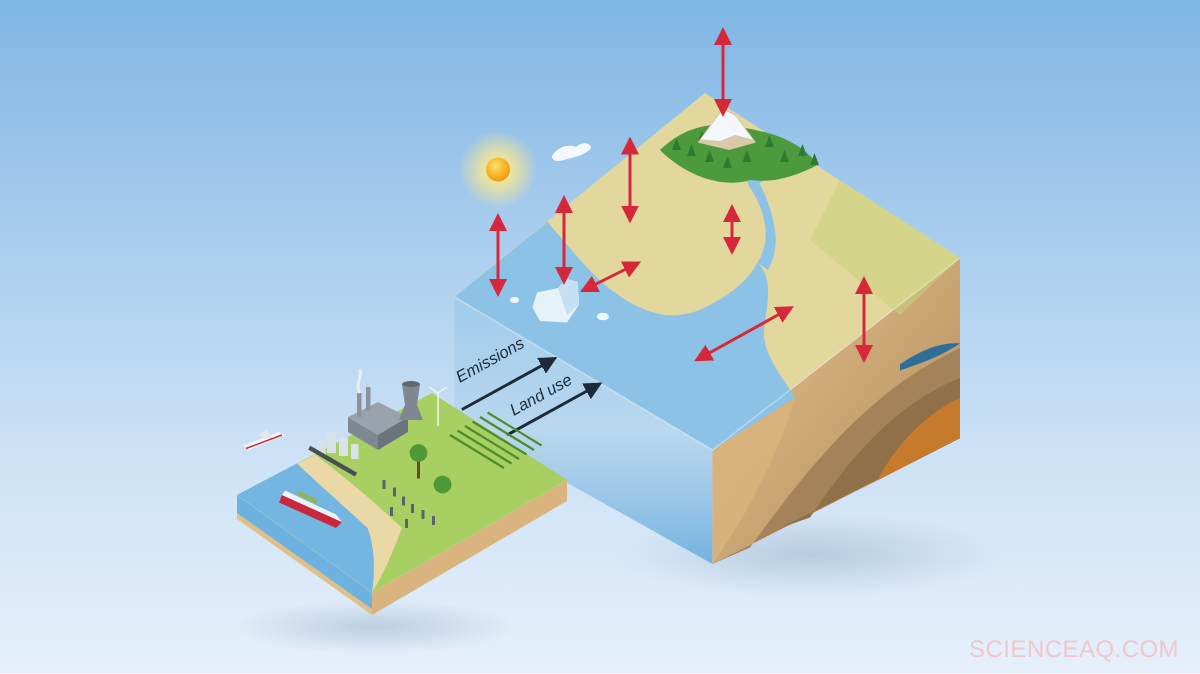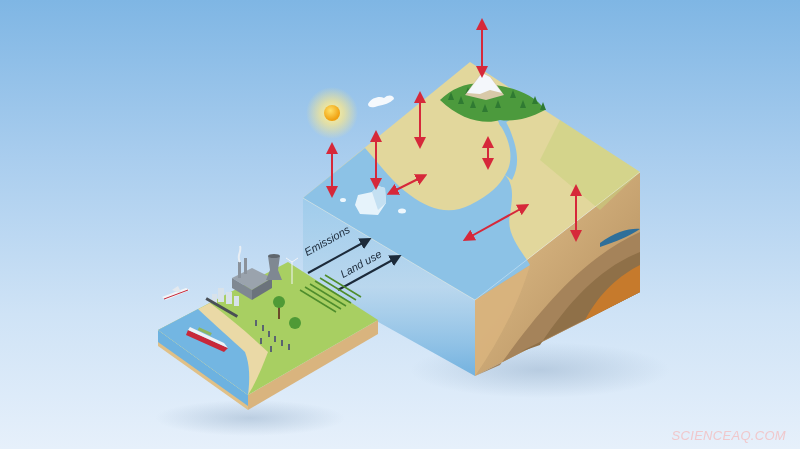--- a/index.html
+++ b/index.html
@@ -1,19 +1,19 @@
 <!DOCTYPE html>
 <html><head>
 <meta charset="utf-8">
 <style>
   html,body{margin:0;padding:0;}
   body{width:800px;height:449px;overflow:hidden;font-family:"Liberation Sans",sans-serif;}
   #scene{position:relative;width:800px;height:449px;background:linear-gradient(180deg,#7fb6e4 0%,#a9cdee 35%,#cfe3f6 70%,#e6f0fb 100%);}
   svg{position:absolute;left:0;top:0;}
-  .watermark{position:absolute;right:14px;bottom:6px;font-size:13px;color:#f0c8cc;letter-spacing:0.3px;font-style:italic;}
+  .watermark{position:absolute;right:14px;bottom:6px;font-size:16px;color:#f0c8cc;letter-spacing:0.3px;}
 </style>
 </head>
 <body>
 
 <div id="scene">
 <svg width="800" height="449" viewBox="0 0 800 449">
   <defs>
     <radialGradient id="sunGlow" cx="50%" cy="50%" r="50%">
       <stop offset="0%" stop-color="#fff6a8" stop-opacity="1"></stop>
       <stop offset="45%" stop-color="#fde98a" stop-opacity="0.7"></stop>

